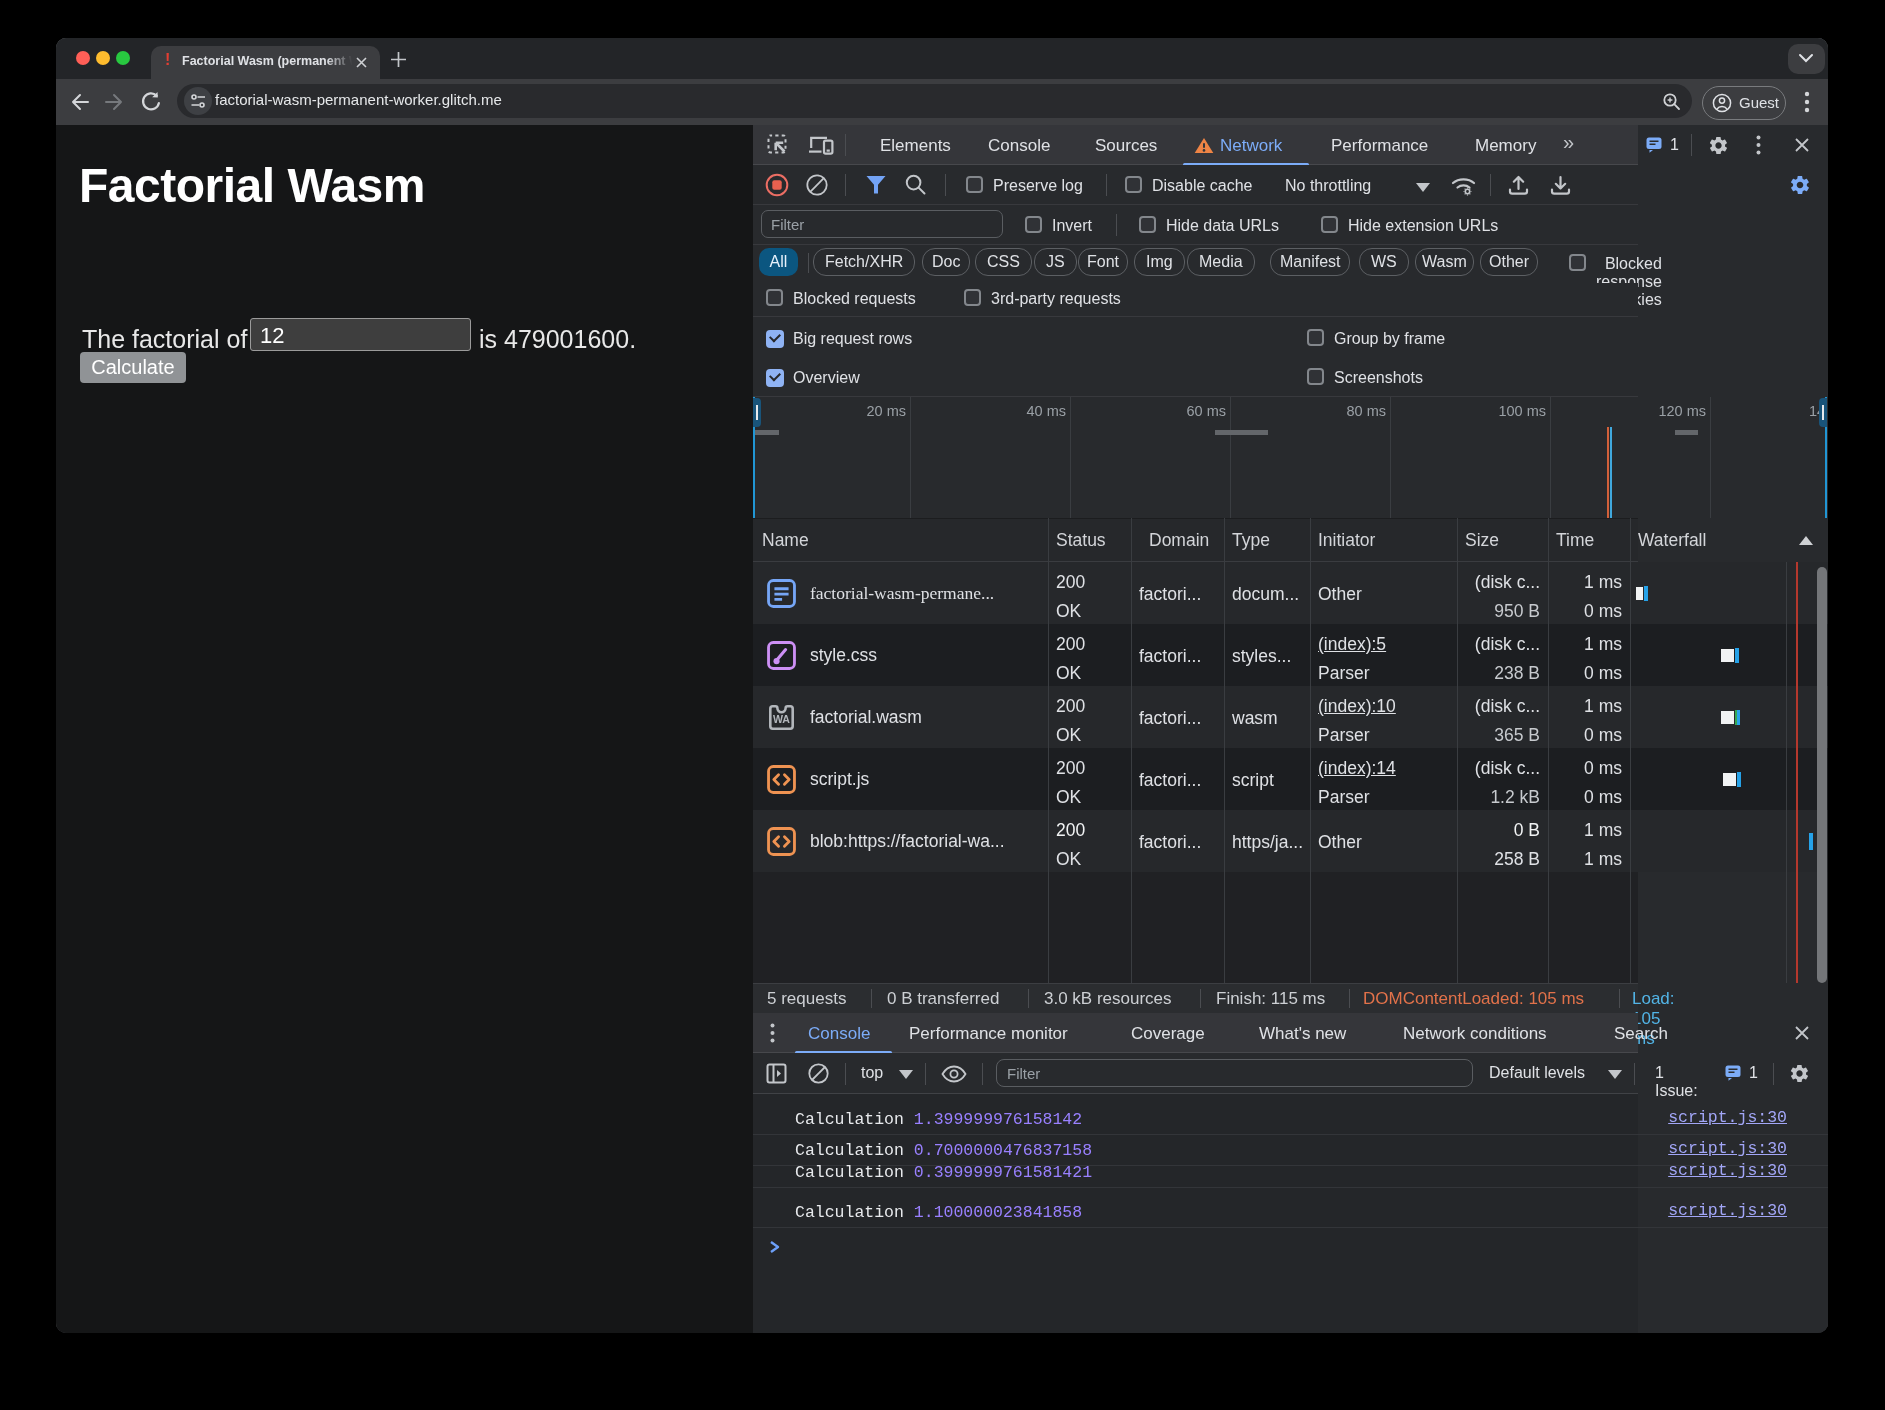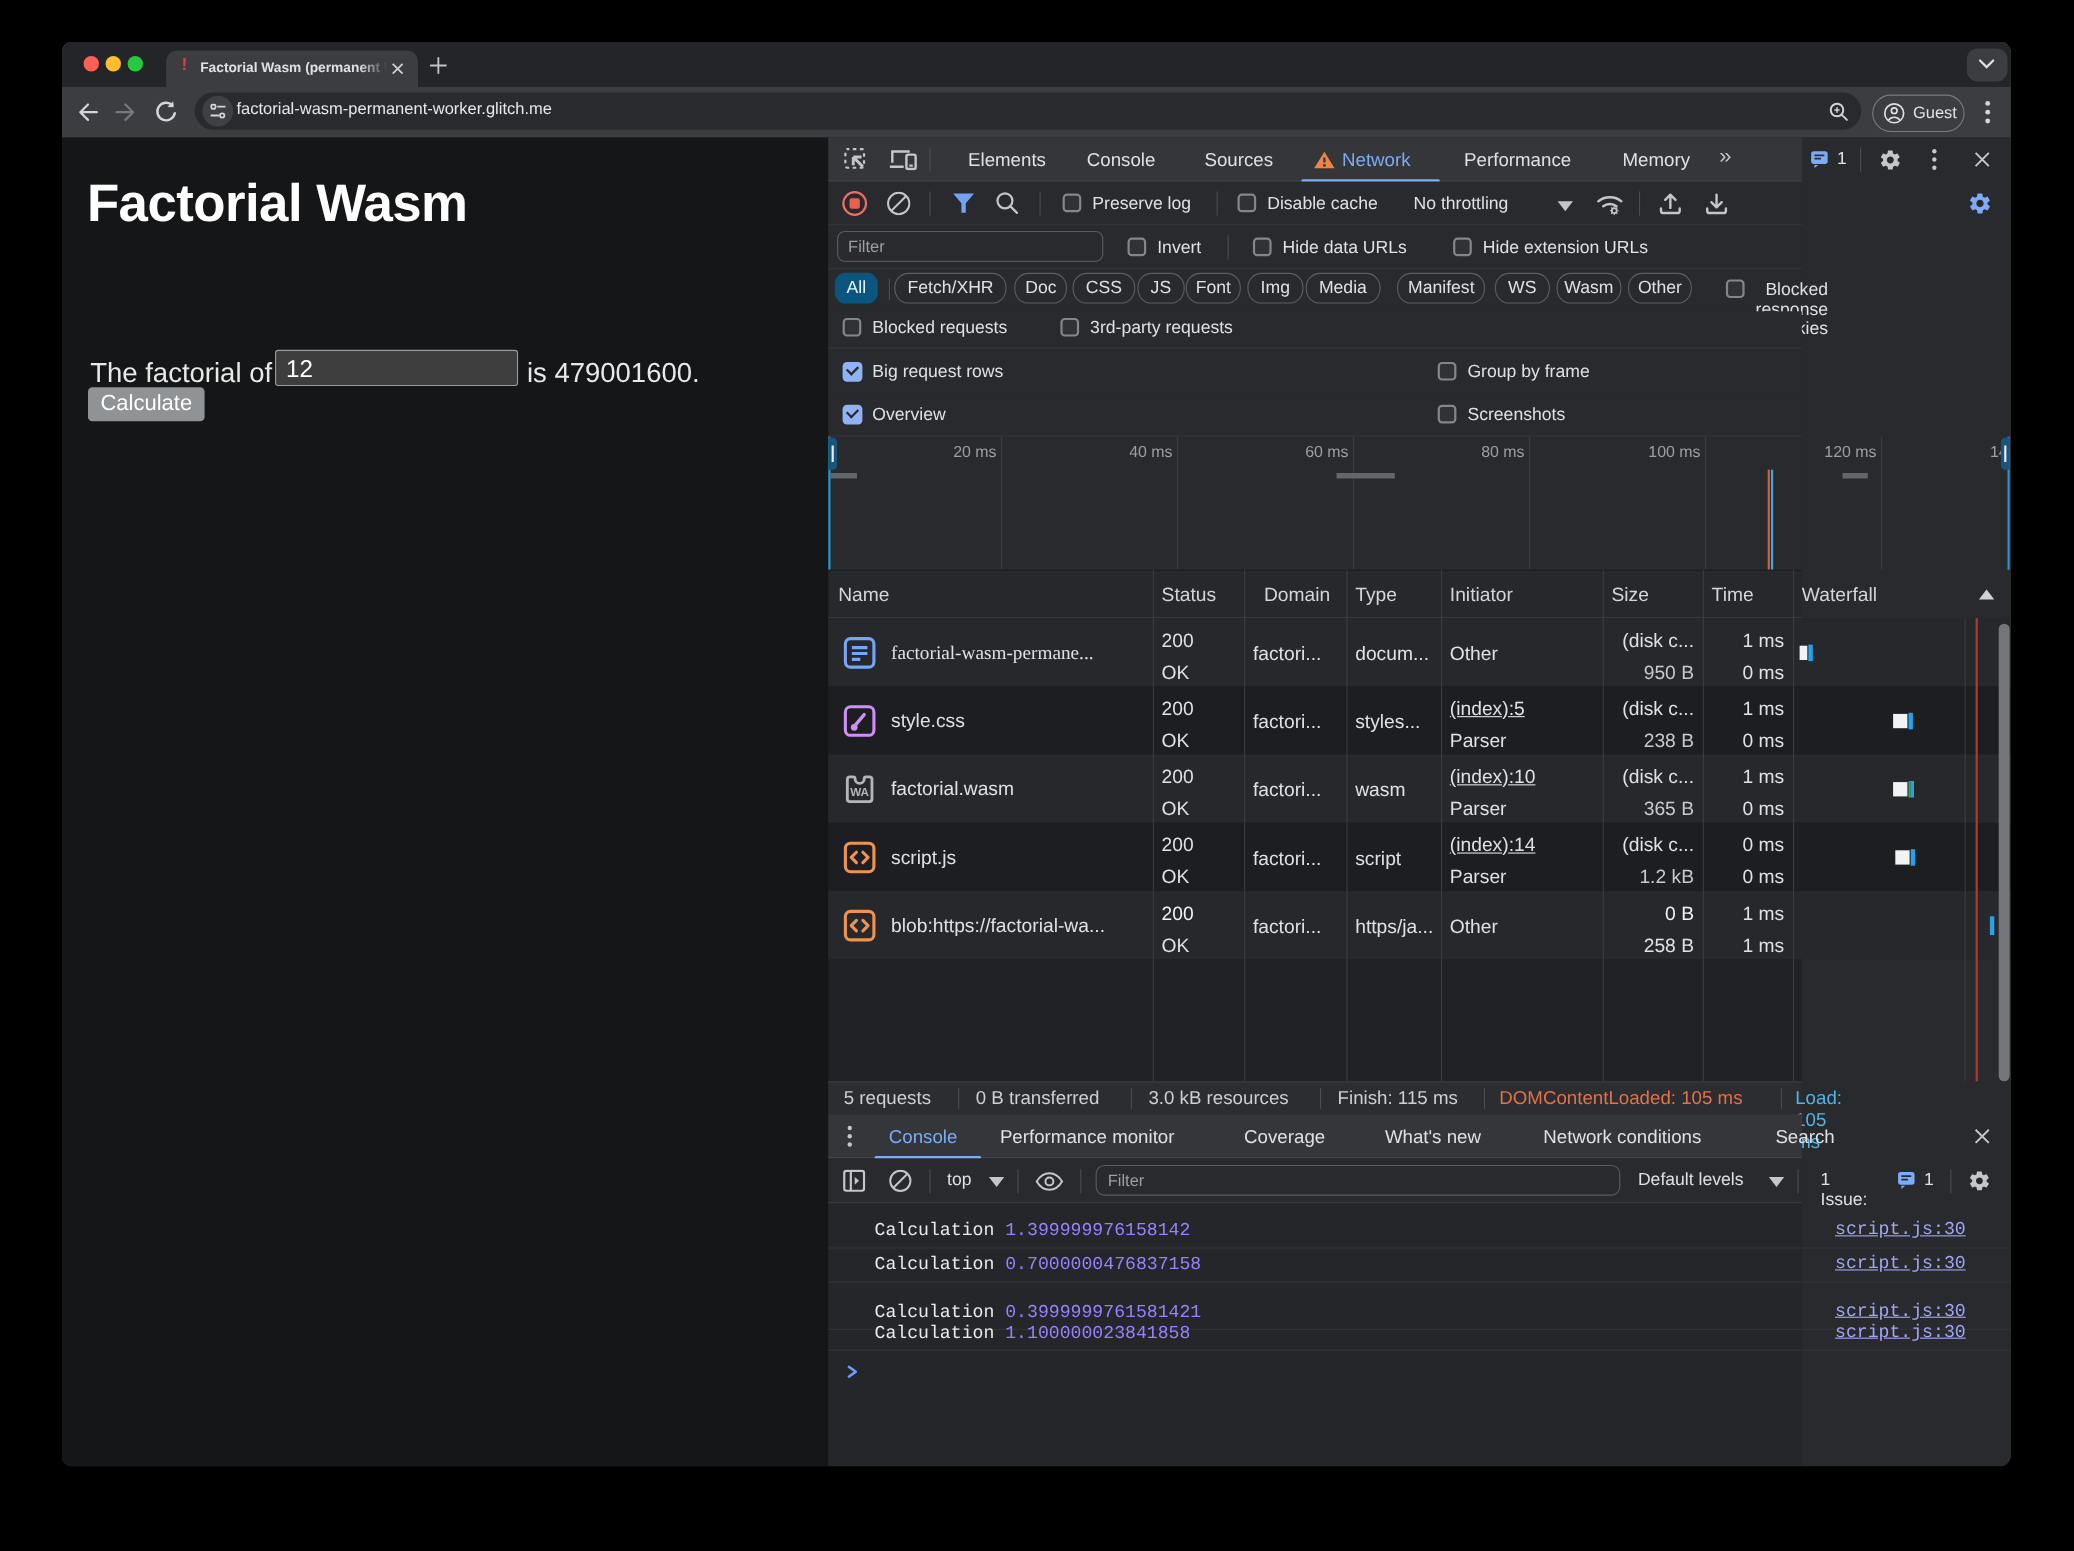--- a/index.html
+++ b/index.html
@@ -481,19 +481,19 @@
       </svg>
     <div class="abs lbl" style="left:996px;top:11px;">1</div>
     <div class="vsep abs" style="left:1020px;top:10px"></div>
     <svg class="abs" style="left:1036px;top:10px" width="21" height="21" viewBox="0 0 24 24">
         <path fill="#c3c6ca" d="M19.4 13c0-.3.1-.6.1-1s0-.7-.1-1l2.1-1.6c.2-.2.2-.4.1-.6l-2-3.4c-.1-.2-.4-.3-.6-.2l-2.5 1c-.5-.4-1.1-.7-1.7-1l-.4-2.6c0-.2-.2-.4-.5-.4h-4c-.2 0-.4.2-.5.4l-.4 2.6c-.6.3-1.2.6-1.7 1l-2.5-1c-.2-.1-.5 0-.6.2l-2 3.4c-.1.2-.1.5.1.6L4.5 11c0 .3-.1.6-.1 1s0 .7.1 1l-2.1 1.6c-.2.2-.2.4-.1.6l2 3.4c.1.2.4.3.6.2l2.5-1c.5.4 1.1.7 1.7 1l.4 2.6c0 .2.2.4.5.4h4c.2 0 .4-.2.5-.4l.4-2.6c.6-.3 1.2-.6 1.7-1l2.5 1c.2.1.5 0 .6-.2l2-3.4c.1-.2.1-.5-.1-.6L19.4 13zm-7.4 2.6c-2 0-3.6-1.6-3.6-3.6S10 8.4 12 8.4s3.6 1.6 3.6 3.6-1.6 3.6-3.6 3.6z"></path>
       </svg>
   </div>
   <div class="dtrow" id="conmsg">
     <div class="crow" style="top:9px;"><span class="mono" style="color:#e8eaed">Calculation </span><span class="mono" style="color:#9980ff">1.399999976158142</span><span class="clink">script.js:30</span></div>
     <div class="crow" style="top:40px;"><span class="mono" style="color:#e8eaed">Calculation </span><span class="mono" style="color:#9980ff">0.7000000476837158</span><span class="clink">script.js:30</span></div>
-    <div class="crow" style="top:83px;"><span class="mono" style="color:#e8eaed">Calculation </span><span class="mono" style="color:#9980ff">0.3999999761581421</span><span class="clink">script.js:30</span></div>
+    <div class="crow" style="top:62px;"><span class="mono" style="color:#e8eaed">Calculation </span><span class="mono" style="color:#9980ff">0.3999999761581421</span><span class="clink">script.js:30</span></div>
     <div class="crow" style="top:102px;"><span class="mono" style="color:#e8eaed">Calculation </span><span class="mono" style="color:#9980ff">1.100000023841858</span><span class="clink">script.js:30</span></div>
     <svg class="abs" style="left:16px;top:146px" width="12" height="14" viewBox="0 0 12 14">
         <path d="M2 2 L9 7 L2 12" fill="none" stroke="#6d9ff8" stroke-width="2.4" stroke-linejoin="round"></path>
       </svg>
   </div>
 </div>
 
 </body></html>

